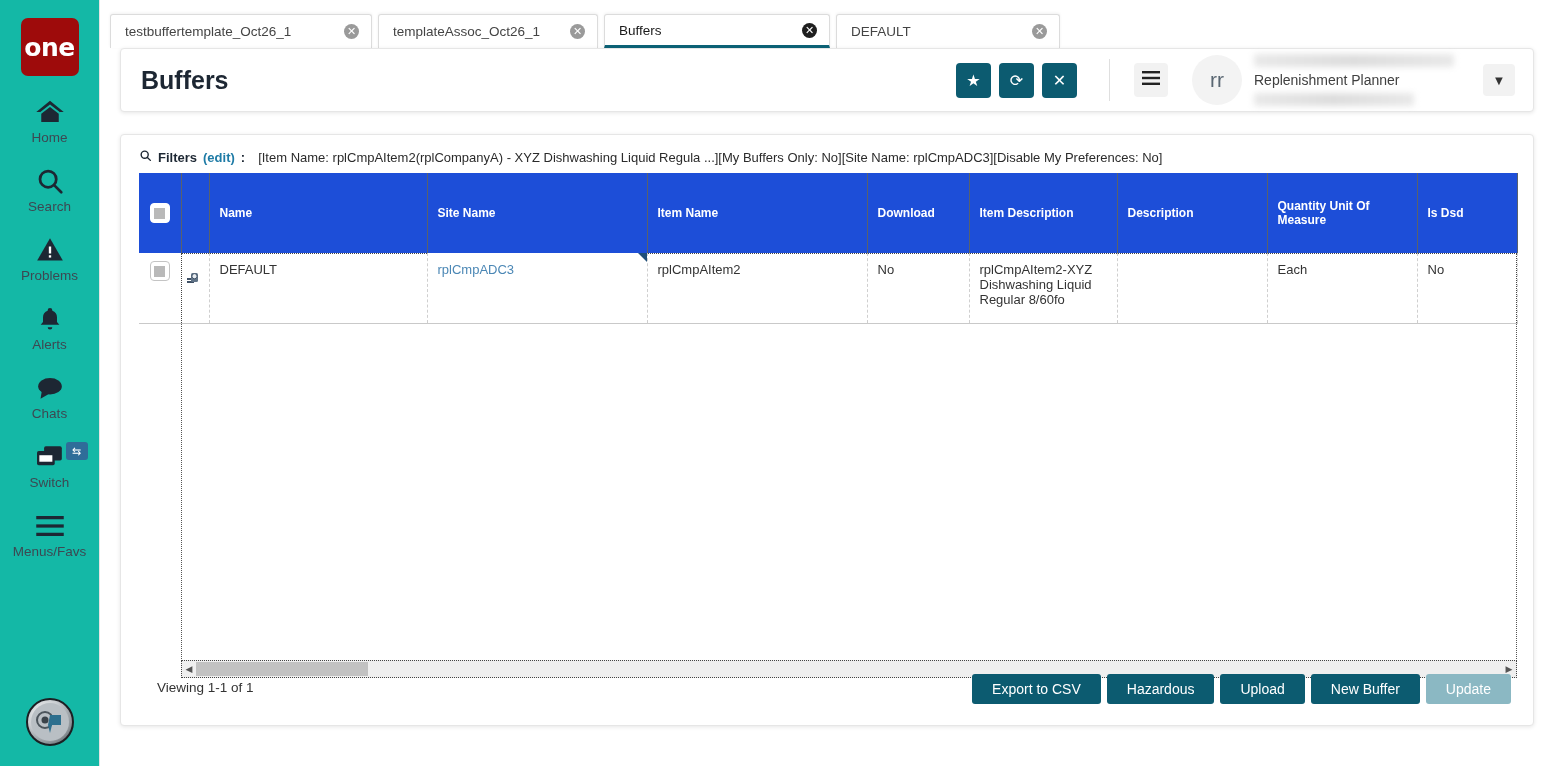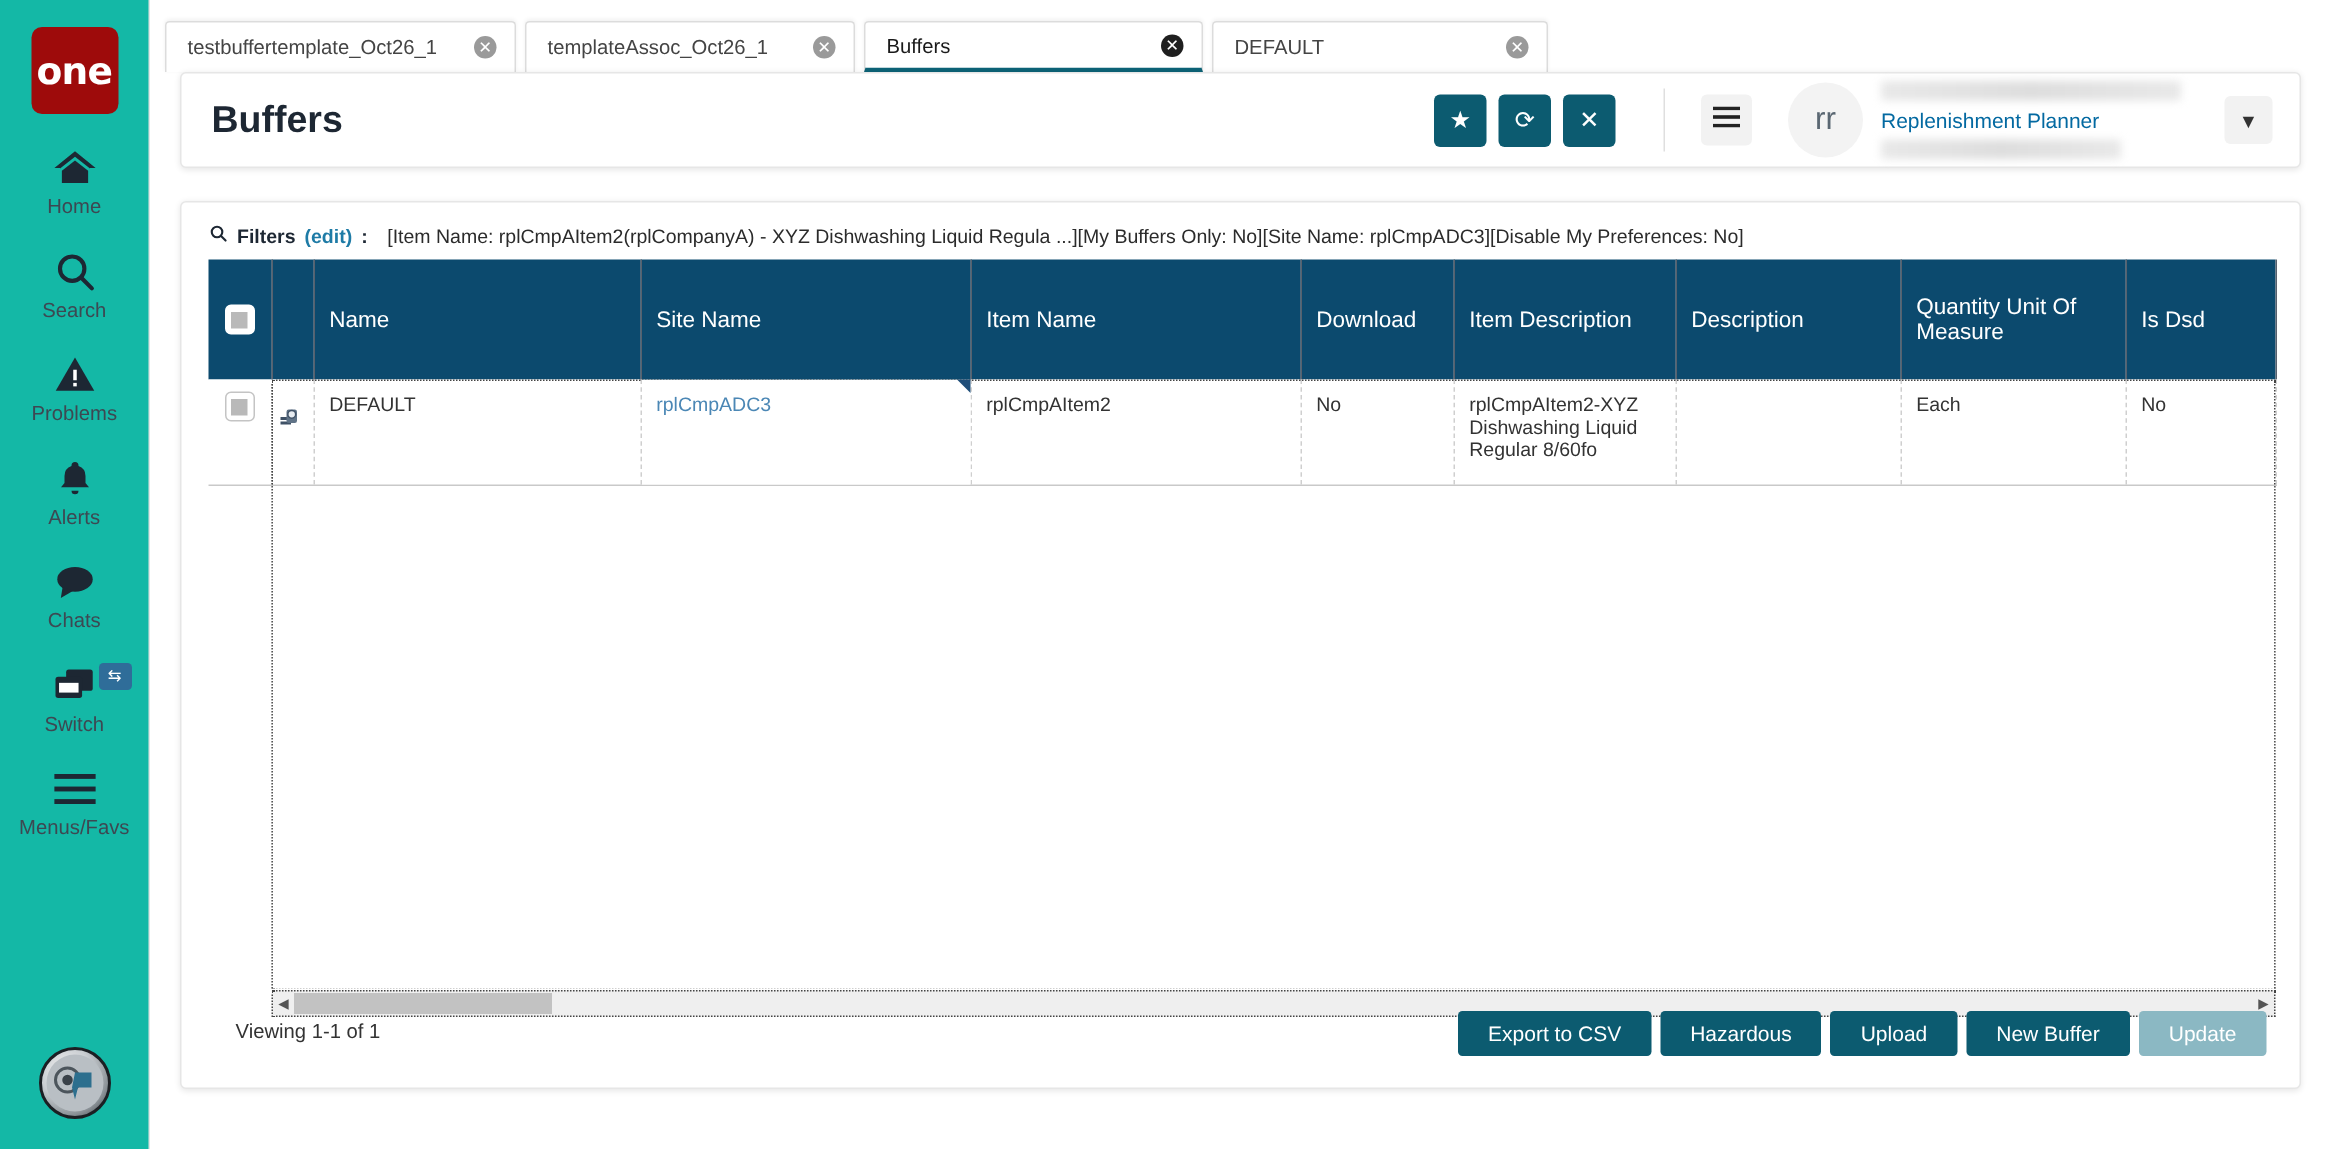--- a/index.html
+++ b/index.html
@@ -57,21 +57,21 @@
   }
   .tab {
     height: 34px; background: #fff;
     border: 1px solid #dcdcdc; border-bottom: none;
     border-radius: 3px 3px 0 0;
     display: flex; align-items: center; justify-content: space-between;
     padding: 0 12px 0 14px; cursor: pointer;
     font-size: 13.5px; color: #444;
     box-shadow: 0 -1px 3px rgba(0,0,0,0.06);
   }
-  .tab.t1 { width: 234px; }
+  .tab.t1 { width: 262px; }
   .tab.t2 { width: 220px; }
   .tab.t3 { width: 226px; }
   .tab.t4 { width: 224px; }
   .tab.active {
     border-bottom: 3px solid #0d6377;
     color: #1a1a1a;
   }
   .tab .xbtn {
     width: 15px; height: 15px; border-radius: 50%;
     background: #9a9a9a; color: #fff;
@@ -106,21 +106,21 @@
   .avatar-circle {
     width: 50px; height: 50px; border-radius: 50%; background: #f3f3f3;
     display: flex; align-items: center; justify-content: center;
     font-size: 21px; color: #5a6772; margin-left: 24px;
   }
   .userinfo { margin-left: 12px; width: 215px; position: relative; height: 52px; }
   .blurbar { background: linear-gradient(90deg,#e8e8e8,#dddddd,#e8e8e8); filter: blur(3px); border-radius: 2px; }
   .blurbar.b1 { position:absolute; top: 0px; left: 0; width: 200px; height: 13px; }
   .blurbar.b2 { position:absolute; bottom: 0px; left: 0; width: 160px; height: 13px; }
   .user-role {
-    position: absolute; top: 18px; left: 0; font-size: 14px; color: #0369a1;
+    position: absolute; top: 18px; left: 0; font-size: 14px; color: #404040;
   }
   .chev-btn {
     width: 32px; height: 32px; background: #f2f2f2; border-radius: 4px;
     display:flex; align-items:center; justify-content:center; cursor:pointer;
     margin-left: 14px; color: #333; font-size: 13px;
   }
 
   
   .main-card { left: 120px; top: 134px; width: 1414px; height: 592px; }
   .filters {
@@ -130,22 +130,22 @@
   .filters .f-label { font-weight: bold; }
   .filters .f-edit { color: #1e7ba6; cursor: pointer; font-weight: bold; }
   .filters .f-text { color: #2b2b2b; margin-left: 7px; font-weight: normal; }
 
   .grid-wrap {
     position: absolute; left: 18px; top: 38px;
     width: 1378px; height: 650px;
   }
   table.grid { border-collapse: collapse; table-layout: fixed; width: 1378px; }
   table.grid thead th {
-    background: #0c4a6e; color: #ffffff;
-    font-size: 15px; font-weight: normal; text-align: left;
+    background: #1d4ed8; color: #ffffff;
+    font-size: 12px; font-weight: bold; text-align: left;
     vertical-align: middle; padding: 8px 10px;
     height: 80px; border-right: 1px solid #58616d;
   }
   table.grid thead th.cbcol { width: 42px; padding: 0; text-align: center; }
   table.grid thead th.iconcol { width: 28px; padding: 0; }
   table.grid tbody td {
     font-size: 13px; color: #333; vertical-align: top;
     padding: 9px 10px; border-right: 1px dashed #cfcfcf;
     border-bottom: 1px solid #c9c9c9; height: 70px; background: #fff;
   }

